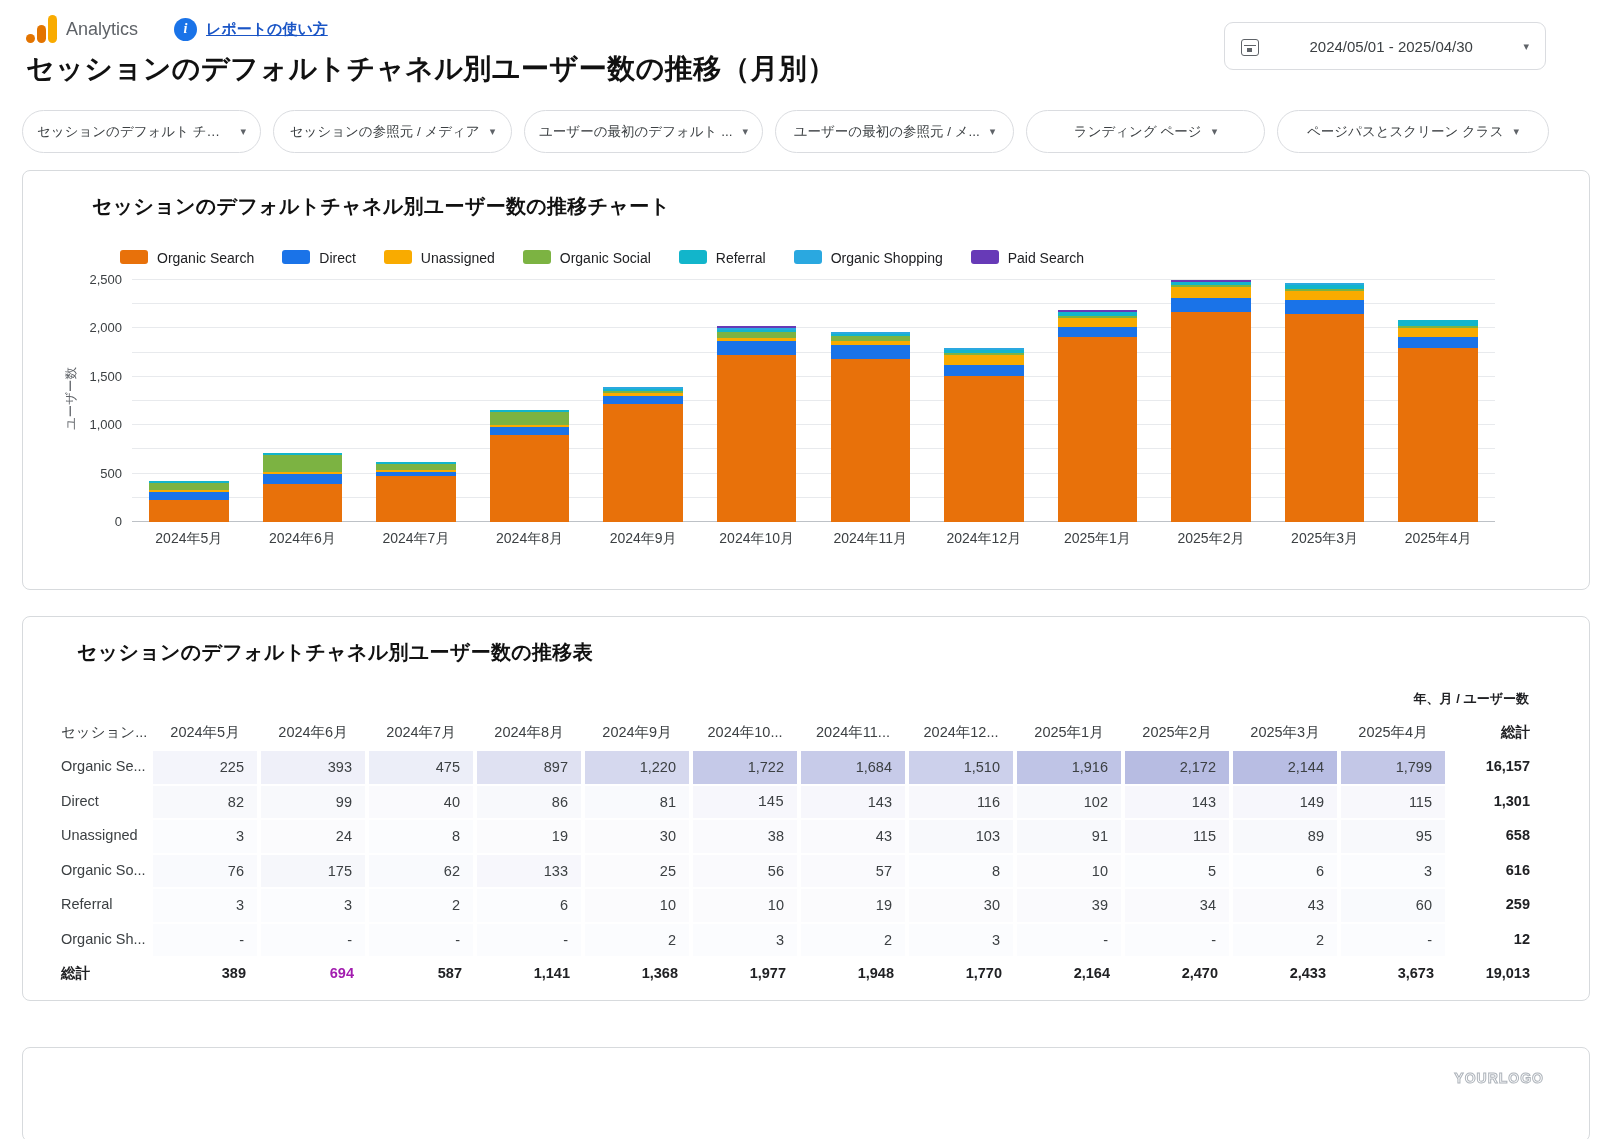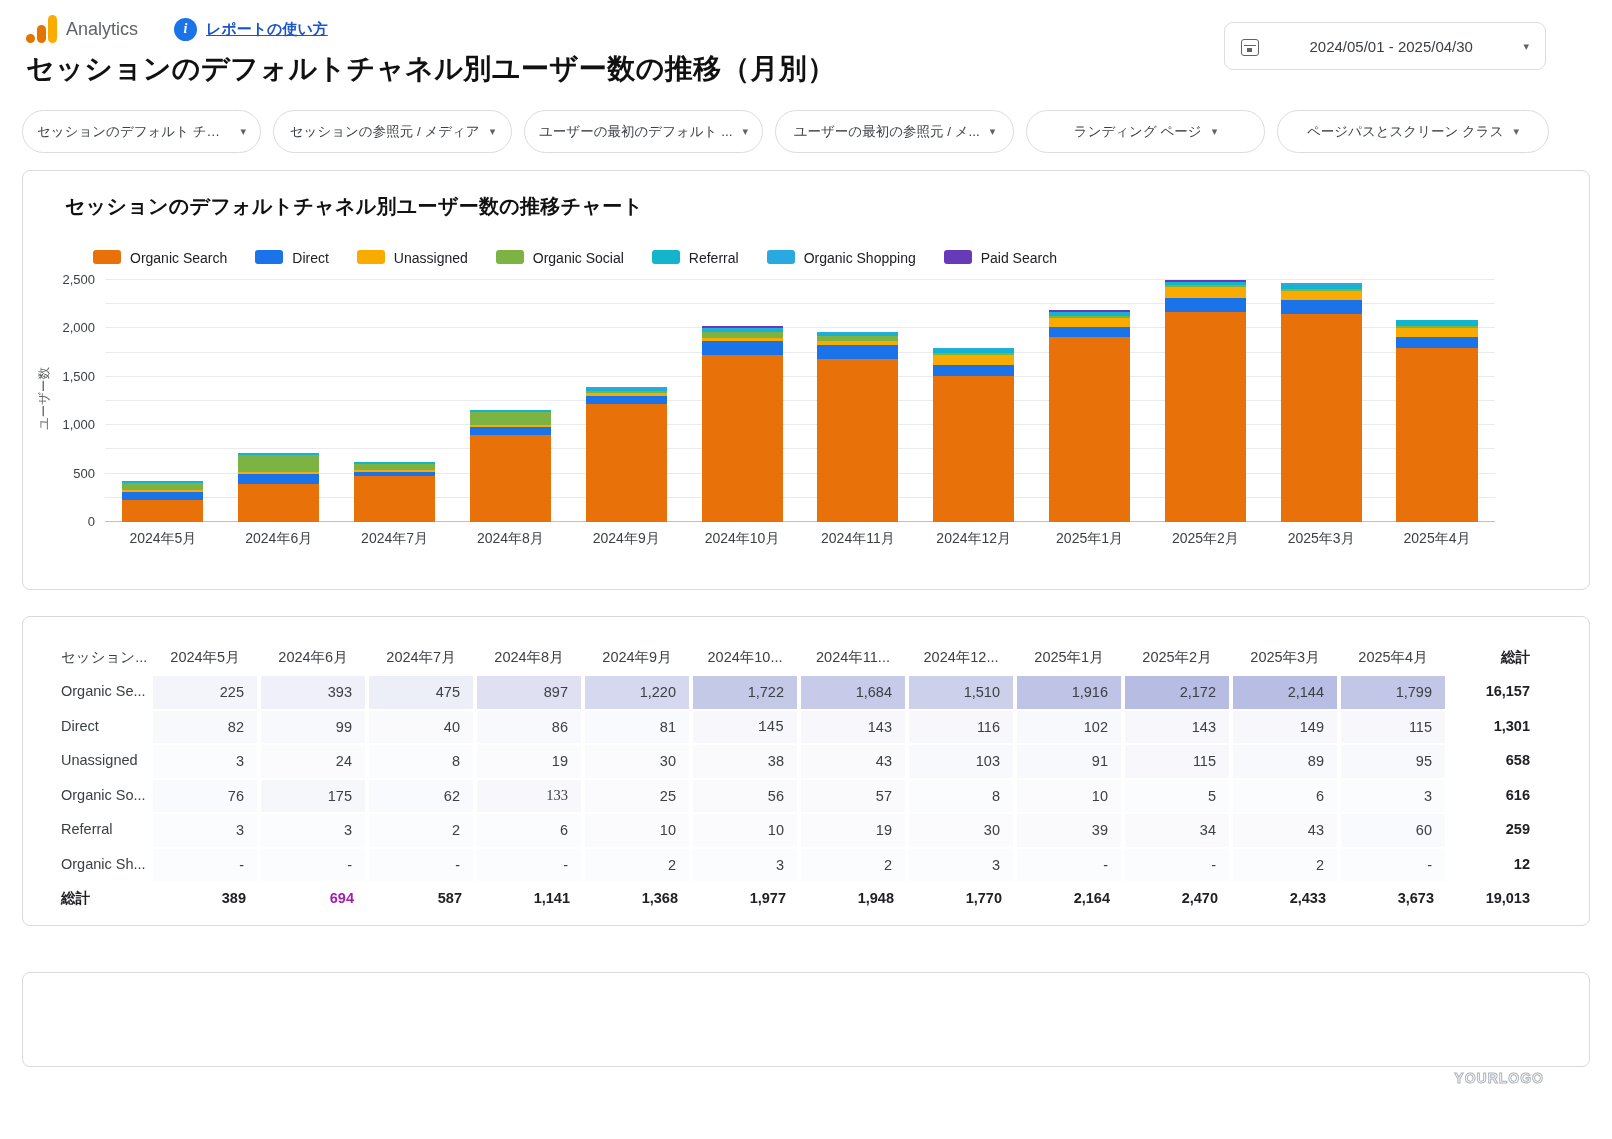--- a/index.html
+++ b/index.html
@@ -28,21 +28,21 @@
 
   
   .filters { display:flex; gap:12px; padding:20px 24px 0 22px; }
   .chip { height:43px; width:239px; border:1px solid #dadce0; border-radius:22px; background:#fff;
     display:flex; align-items:center; justify-content:center; gap:10px; padding:0 14px; cursor:pointer; }
   .chip:last-child { width:272px; }
   .chip-label { font-size:13.5px; color:#3c4043; white-space:nowrap; overflow:hidden; text-overflow:ellipsis; }
 
   
   .card { border:1px solid #d7dadd; border-radius:8px; background:#fff; margin:0 22px; }
-  .card-chart { margin-top:17px; height:420px; padding:22px 18px 0 4px; }
+  .card-chart { margin-top:17px; height:420px; padding:22px 18px 0 31px; }
   .card-title { font-size:20px; font-weight:bold; color:#111; padding-left:38px; letter-spacing:0.3px; }
 
   
   .legend { display:flex; align-items:center; gap:28px; margin:30px 0 10px 66px; }
   .legend-item { display:flex; gap:9px; cursor:pointer; }
   .legend-swatch { width:28px; height:14px; border-radius:3px; }
   .legend-label { font-size:14px; color:#202124; }
 
   .chart-area { display:flex; margin-top:14px; }
   .y-title { width:24px; position:relative; }
@@ -326,20 +326,22 @@
       <div class="x-label">2024年11月</div>
       <div class="x-label">2024年12月</div>
       <div class="x-label">2025年1月</div>
       <div class="x-label">2025年2月</div>
       <div class="x-label">2025年3月</div>
       <div class="x-label">2025年4月</div>
     </div>
 </div>
 
 <div class="card card-table">
+  <div class="card-title">セッションのデフォルトチャネル別ユーザー数の推移表</div>
+  <div class="corner-label">年、月 / ユーザー数</div>
   <div class="tbl" id="tbl">
       <div class="tcell hdr first">セッション...</div>
       <div class="tcell hdr">2024年5月</div>
       <div class="tcell hdr">2024年6月</div>
       <div class="tcell hdr">2024年7月</div>
       <div class="tcell hdr">2024年8月</div>
       <div class="tcell hdr">2024年9月</div>
       <div class="tcell hdr">2024年10...</div>
       <div class="tcell hdr">2024年11...</div>
       <div class="tcell hdr">2024年12...</div>
@@ -387,21 +389,21 @@
       <div class="tcell num heat" style="background: rgba(66, 80, 180, 0.035);">103</div>
       <div class="tcell num heat" style="background: rgba(66, 80, 180, 0.035);">91</div>
       <div class="tcell num heat" style="background: rgba(66, 80, 180, 0.04);">115</div>
       <div class="tcell num heat" style="background: rgba(66, 80, 180, 0.035);">89</div>
       <div class="tcell num heat" style="background: rgba(66, 80, 180, 0.035);">95</div>
       <div class="tcell num totalcol">658</div>
       <div class="tcell lbl">Organic So...</div>
       <div class="tcell num heat" style="background: rgba(66, 80, 180, 0.03);">76</div>
       <div class="tcell num heat" style="background: rgba(66, 80, 180, 0.047);">175</div>
       <div class="tcell num heat" style="background: rgba(66, 80, 180, 0.03);">62</div>
-      <div class="tcell num heat" style="background: rgba(66, 80, 180, 0.043); font-family: Liberation Serif, serif;">133</div>
+      <div class="tcell num heat" style="background: rgba(66, 80, 180, 0.043);">133</div>
       <div class="tcell num heat" style="background: rgba(66, 80, 180, 0.024);">25</div>
       <div class="tcell num heat" style="background: rgba(66, 80, 180, 0.027);">56</div>
       <div class="tcell num heat" style="background: rgba(66, 80, 180, 0.027);">57</div>
       <div class="tcell num heat" style="background: rgba(66, 80, 180, 0.02);">8</div>
       <div class="tcell num heat" style="background: rgba(66, 80, 180, 0.024);">10</div>
       <div class="tcell num heat" style="background: rgba(66, 80, 180, 0.02);">5</div>
       <div class="tcell num heat" style="background: rgba(66, 80, 180, 0.02);">6</div>
       <div class="tcell num heat" style="background: rgba(66, 80, 180, 0.02);">3</div>
       <div class="tcell num totalcol">616</div>
       <div class="tcell lbl">Referral</div>

